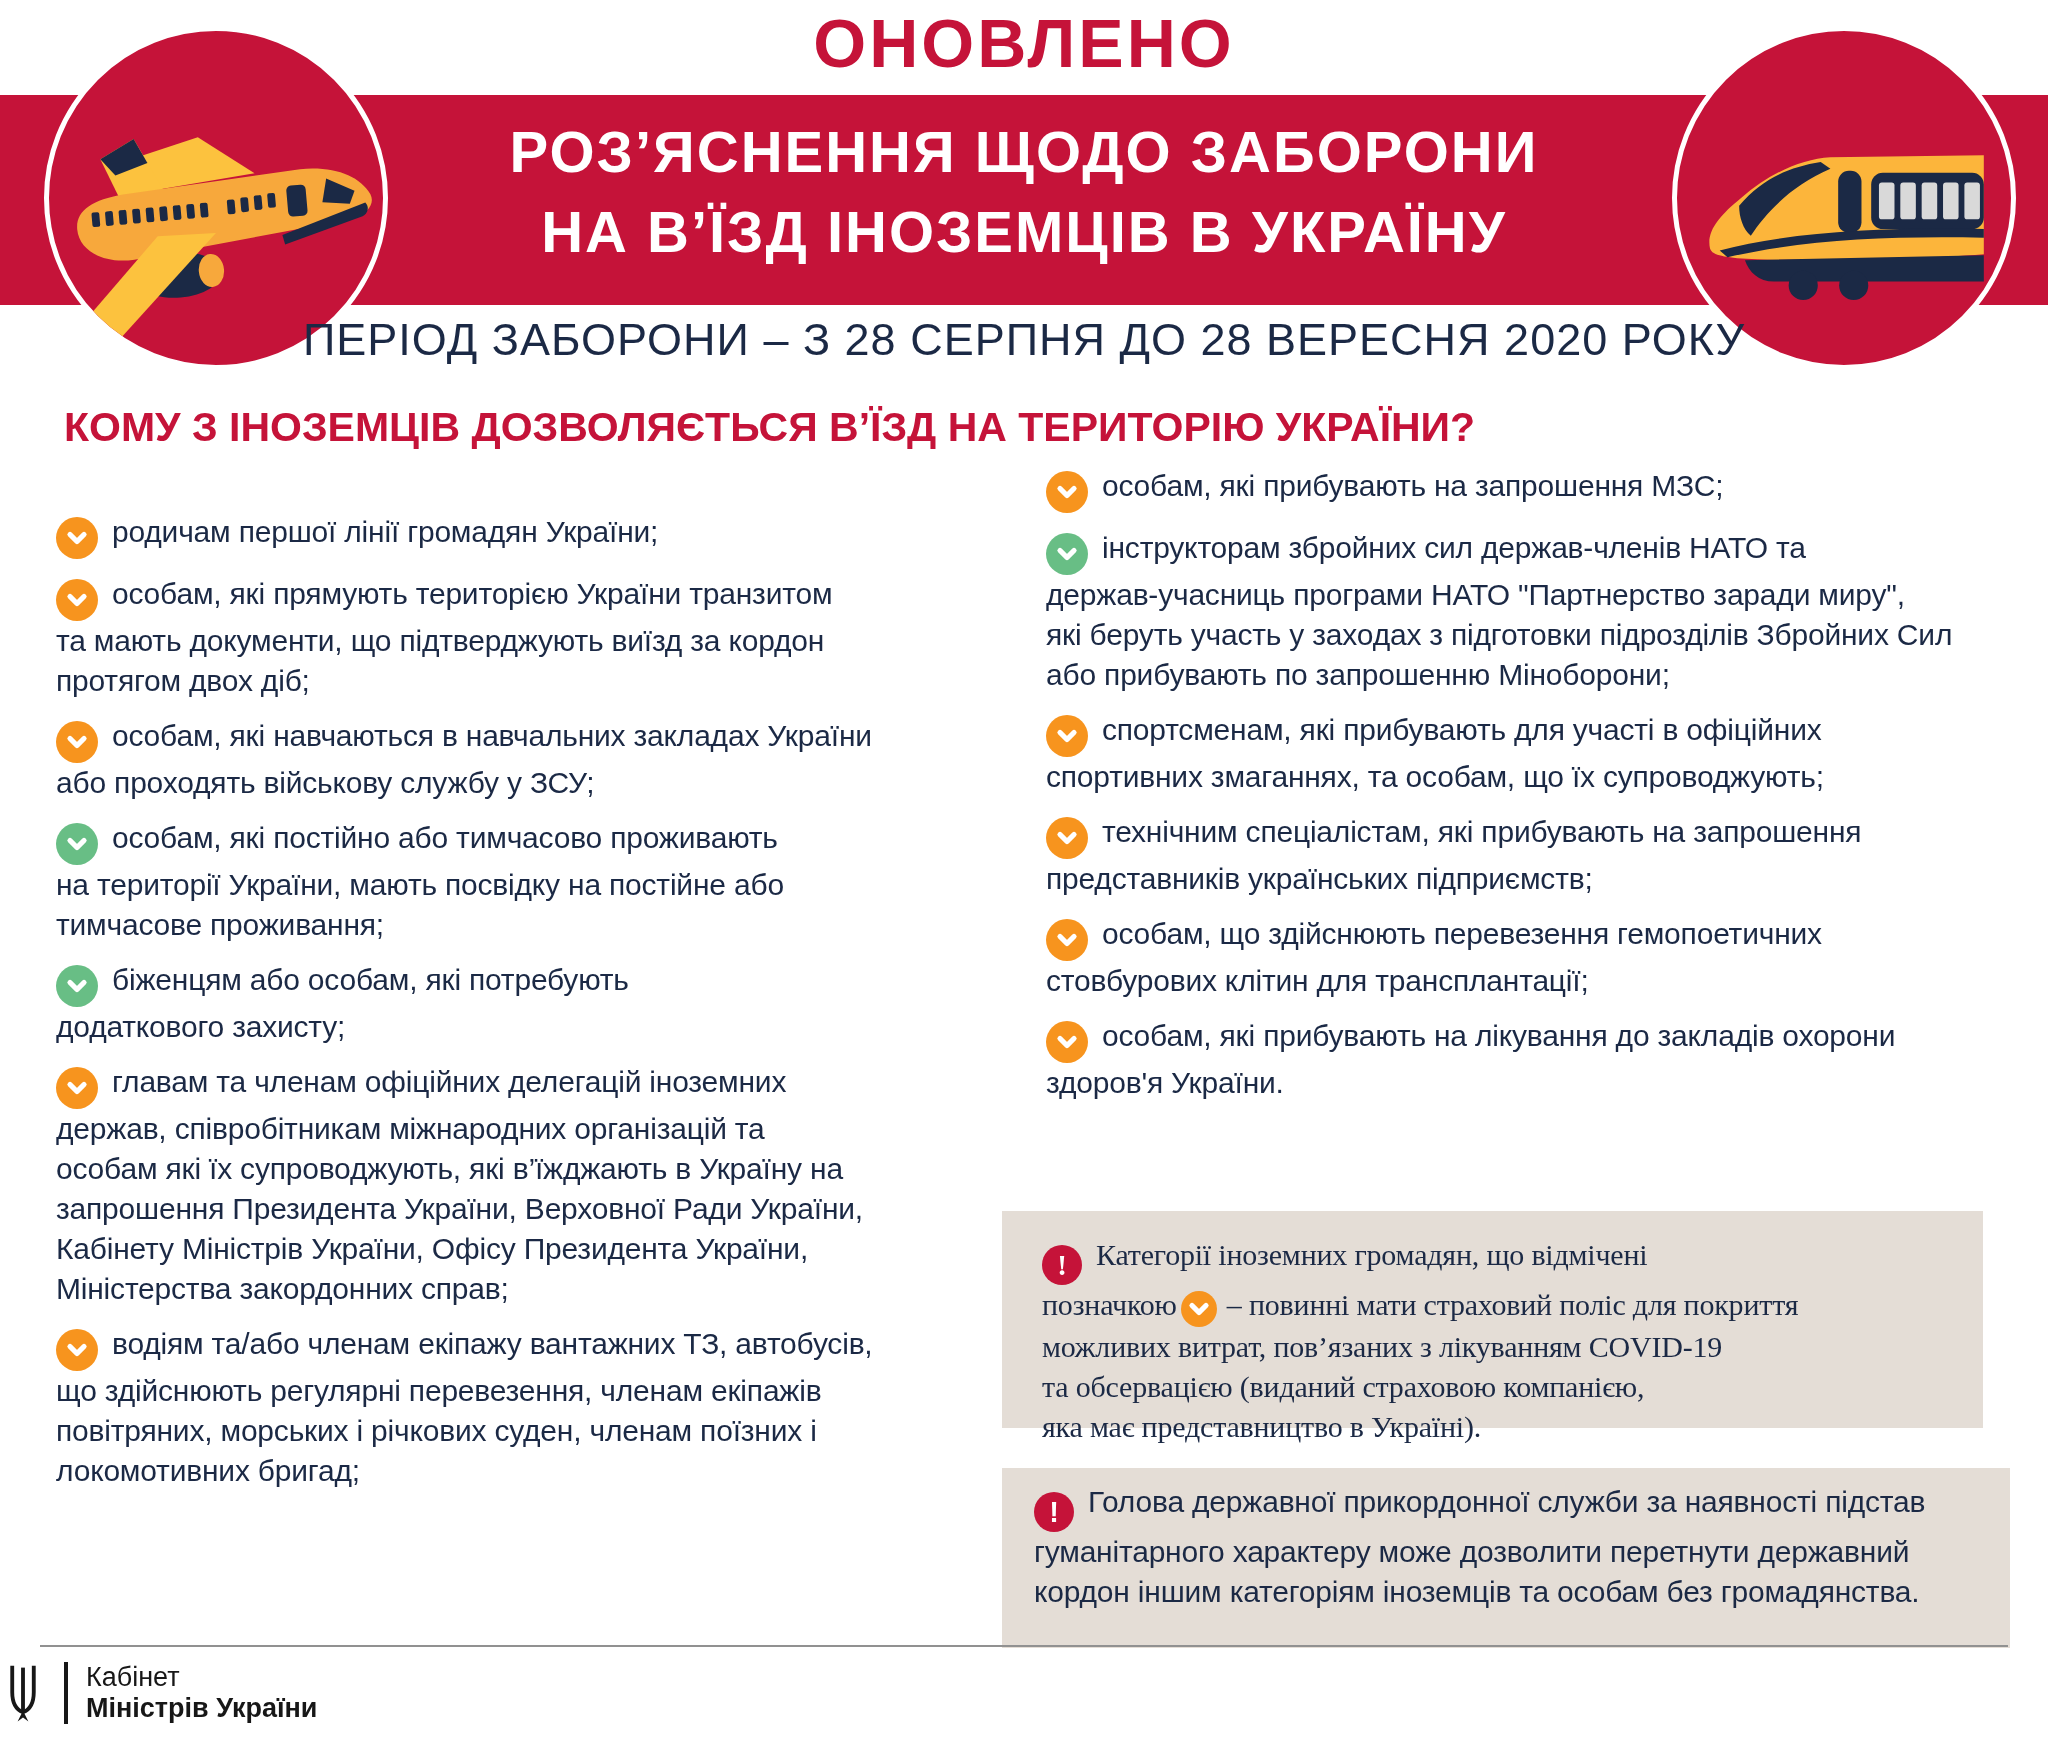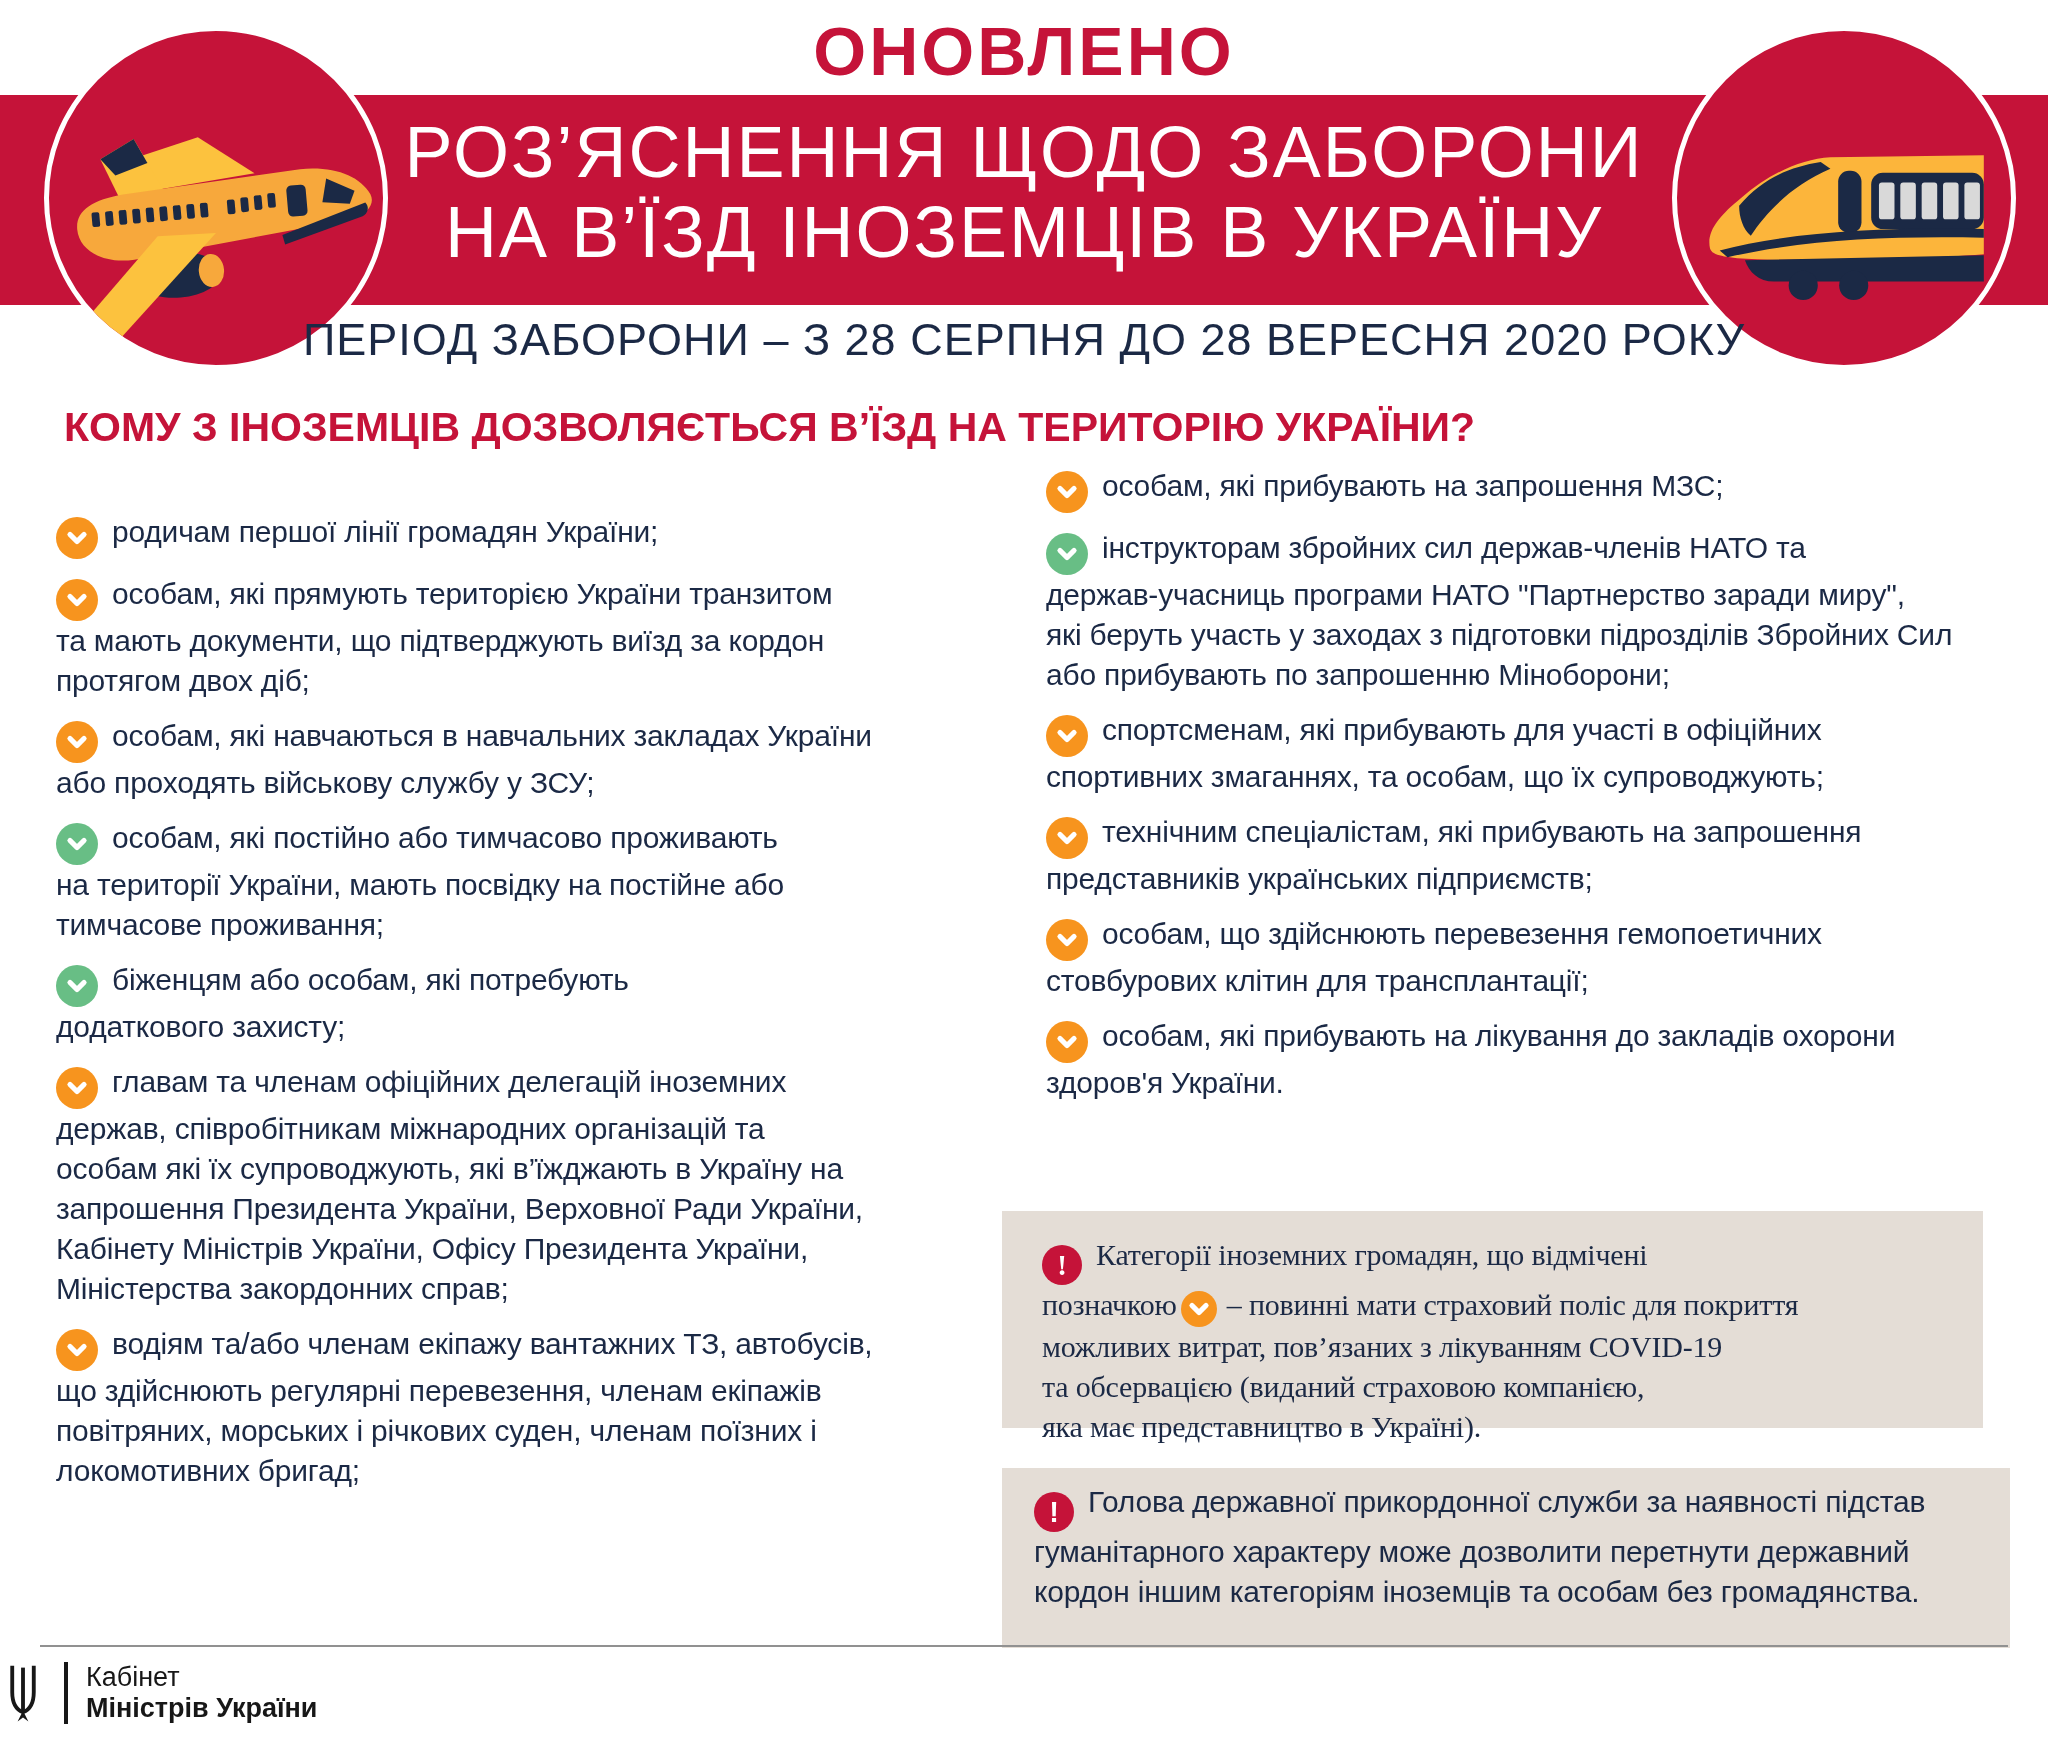--- a/index.html
+++ b/index.html
@@ -3,25 +3,25 @@
 <meta charset="utf-8">
 <style>
   html,body{margin:0;padding:0;background:#ffffff;}
   .page{position:relative;width:2048px;height:1738px;background:#ffffff;overflow:hidden;
         font-family:"Liberation Sans", sans-serif;color:var(--navy);}
   :root{
     --crimson:#C51339; --navy:#1B2945; --orange:#F7941E; --green:#68BE85;
     --notebg:#E4DDD6; --planeyellow:#F7A83C; --wingyellow:#FCC23E;
     --trainyellow:#FCB53B; --windowgray:#D9D9D9; --ink:#171717;
   }
-  .updated{position:absolute;top:12px;left:0;width:100%;text-align:center;
+  .updated{position:absolute;top:4px;left:0;width:100%;text-align:center;
            font-size:68px;font-weight:bold;letter-spacing:3px;color:var(--crimson);}
   .banner{position:absolute;top:95px;left:0;width:2048px;height:210px;background:var(--crimson);}
   .banner-title{position:absolute;top:112px;left:0;width:100%;text-align:center;color:#fff;
-                font-weight:normal;font-size:72px;line-height:80px;letter-spacing:2px;white-space:pre-line;}
+                font-weight:bold;font-size:58px;line-height:80px;letter-spacing:2px;white-space:pre-line;}
   .period{position:absolute;top:314px;left:0;width:100%;text-align:center;
           font-size:45px;letter-spacing:1px;color:var(--navy);}
   .circle{position:absolute;width:344px;height:344px;border-radius:50%;
           background:var(--crimson);border:5px solid #fff;box-sizing:border-box;overflow:hidden;}
   .circle.left{left:44px;top:26px;}
   .circle.right{left:1672px;top:26px;}
   .circle svg{position:absolute;left:0;top:0;width:100%;height:100%;}
   .heading{position:absolute;left:64px;top:404px;font-size:41px;font-weight:bold;color:var(--crimson);}
   .col{position:absolute;top:466px;}
   .col.left{left:56px;width:950px;margin-top:46px;}

